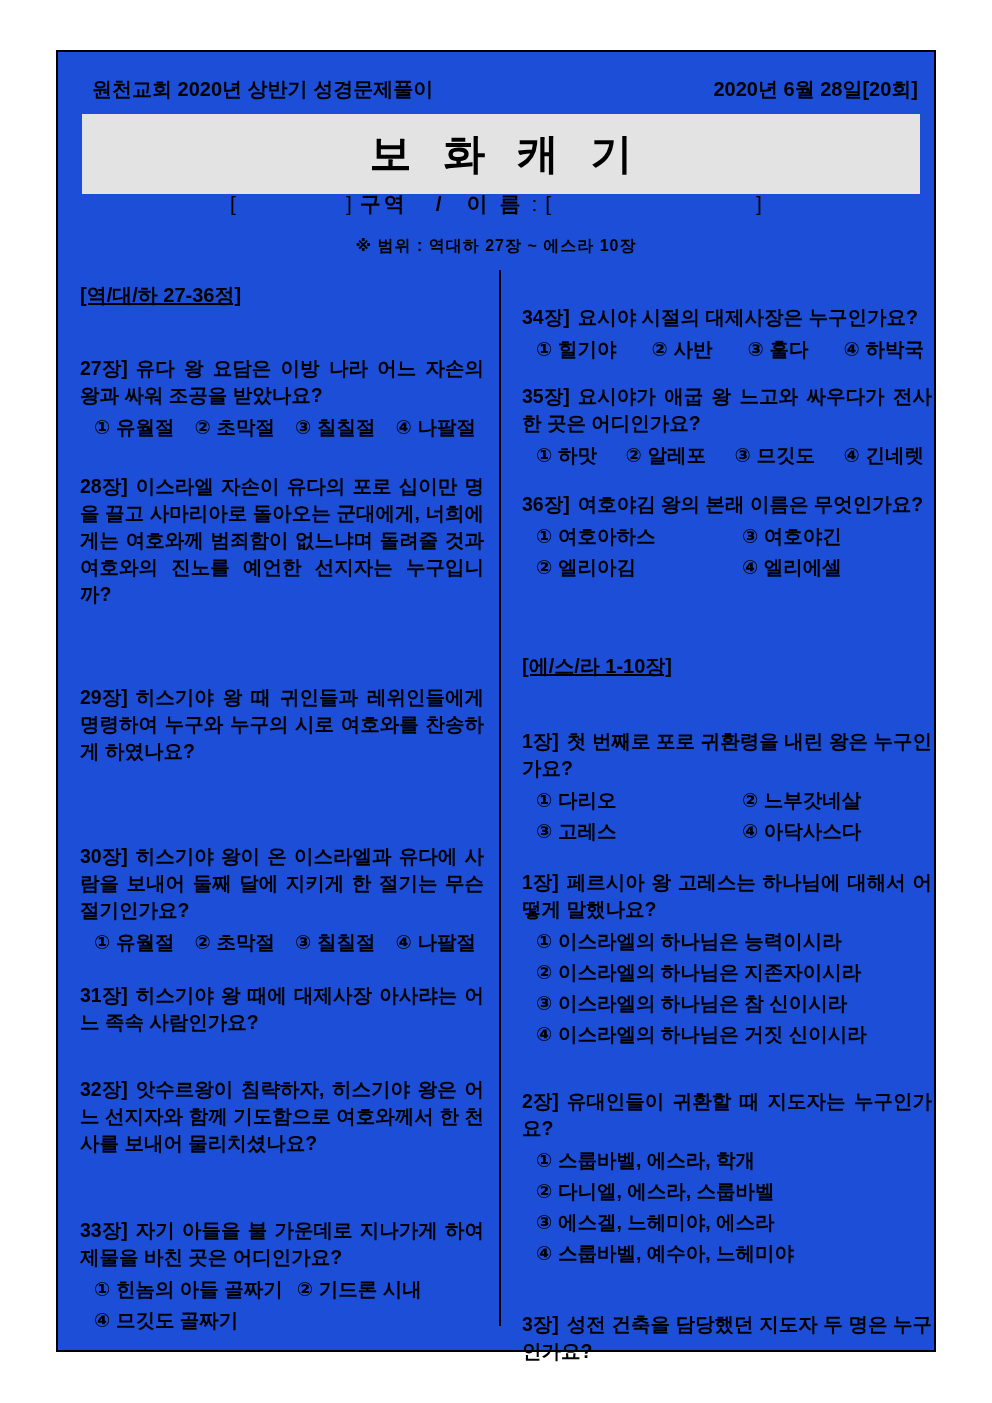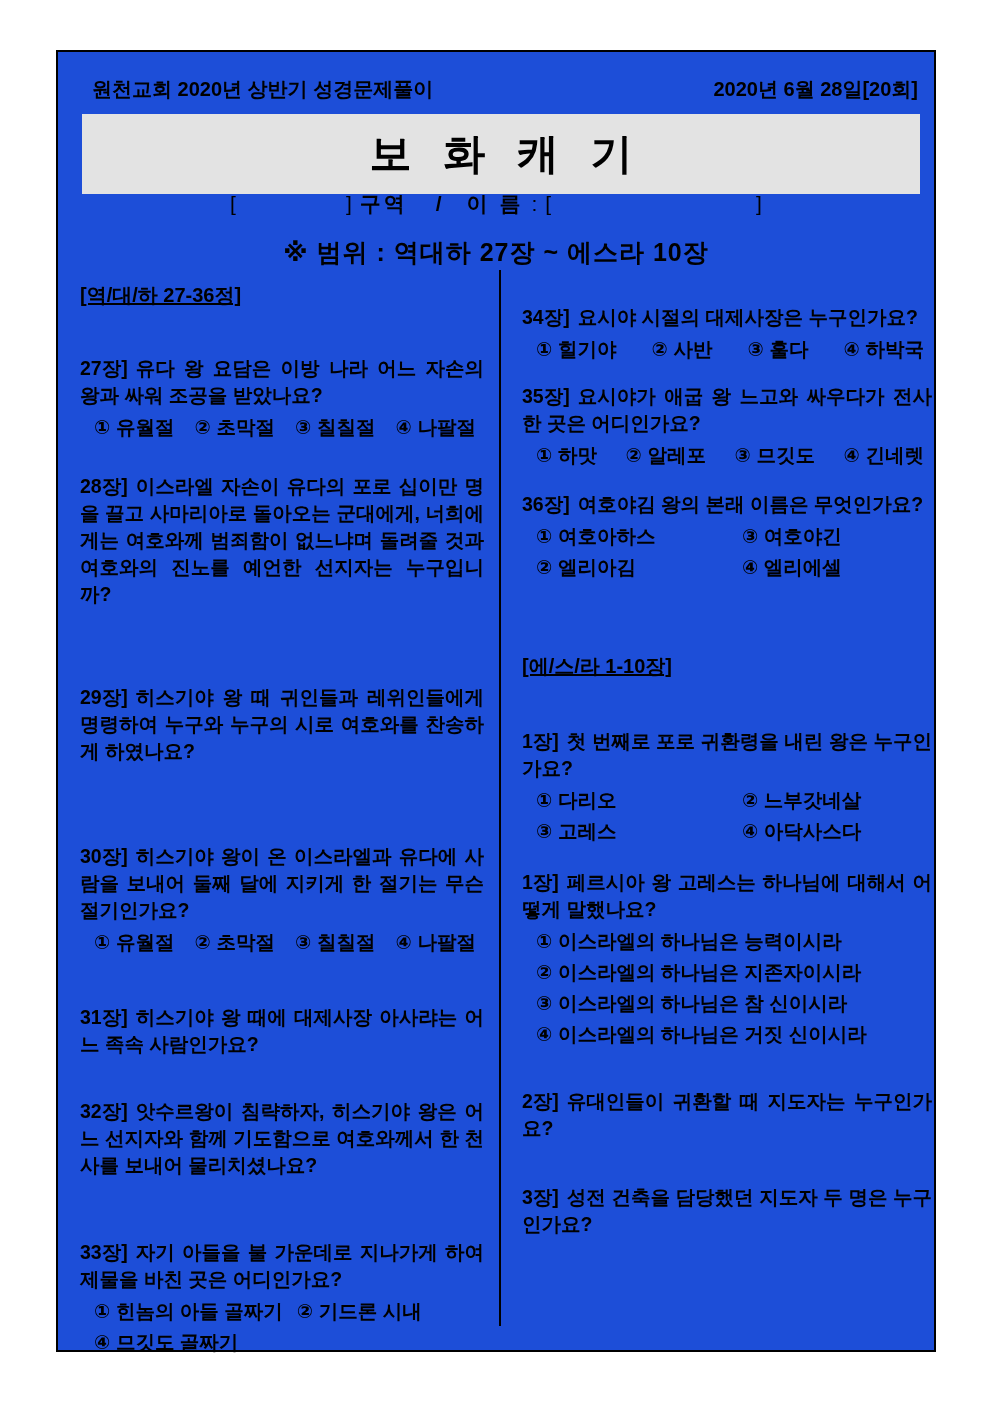--- a/index.html
+++ b/index.html
@@ -33,21 +33,21 @@
     font-size: 21px;
   }
   .info-row .bold { font-weight: bold; letter-spacing: 3px; }
   .gap-district { display: inline-block; width: 110px; }
   .gap-name     { display: inline-block; width: 205px; }
   .gap-a { display: inline-block; width: 28px; }
   .gap-b { display: inline-block; width: 22px; }
   .gap-c { display: inline-block; width: 8px; }
   .range-row {
     position: absolute; top: 184px; left: 0; width: 100%;
-    text-align: center; font-size: 25px; font-weight: bold; letter-spacing: 1px;
+    text-align: center; font-size: 16px; font-weight: bold; letter-spacing: 1px;
   }
   .divider {
     position: absolute; left: 441px; top: 218px; width: 2px; height: 1056px;
     background: #000;
   }
   .col {
     position: absolute; top: 230px;
     font-size: 19.5px; font-weight: bold; line-height: 27px;
   }
   .col-left  { left: 22px;  width: 404px; }
@@ -115,21 +115,21 @@
     </div>
 
     <div class="q" style="margin-bottom:76px">
       <p class="q-text"><span class="q-label">28장]</span><span>이스라엘 자손이 유다의 포로 십이만 명을 끌고 사마리아로 돌아오는 군대에게, 너희에게는 여호와께 범죄함이 없느냐며 돌려줄 것과 여호와의 진노를 예언한 선지자는 누구입니까?</span></p>
     </div>
 
     <div class="q" style="margin-bottom:78px">
       <p class="q-text"><span class="q-label">29장]</span><span>히스기야 왕 때 귀인들과 레위인들에게 명령하여 누구와 누구의 시로 여호와를 찬송하게 하였나요?</span></p>
     </div>
 
-    <div class="q" style="margin-bottom:46px">
+    <div class="q" style="margin-bottom:24px">
       <p class="q-text"><span class="q-label">30장]</span><span>히스기야 왕이 온 이스라엘과 유다에 사람을 보내어 둘째 달에 지키게 한 절기는 무슨 절기인가요?</span></p>
       <div class="opts opts-row">
         <span>① 유월절</span>
         <span>② 초막절</span>
         <span>③ 칠칠절</span>
         <span>④ 나팔절</span>
       </div>
     </div>
 
     <div class="q" style="margin-bottom:40px">
@@ -201,20 +201,26 @@
       <div class="opts opts-list">
         <span>① 이스라엘의 하나님은 능력이시라</span>
         <span>② 이스라엘의 하나님은 지존자이시라</span>
         <span>③ 이스라엘의 하나님은 참 신이시라</span>
         <span>④ 이스라엘의 하나님은 거짓 신이시라</span>
       </div>
     </div>
 
     <div class="q" style="margin-bottom:42px">
       <p class="q-text"><span class="q-label">2장]</span><span>유대인들이 귀환할 때 지도자는 누구인가요?</span></p>
+      <div class="opts opts-list">
+        <span>① 스룹바벨, 에스라, 학개</span>
+        <span>② 다니엘, 에스라, 스룹바벨</span>
+        <span>③ 에스겔, 느헤미야, 에스라</span>
+        <span>④ 스룹바벨, 예수아, 느헤미야</span>
+      </div>
     </div>
 
     <div class="q">
       <p class="q-text"><span class="q-label">3장]</span><span>성전 건축을 담당했던 지도자 두 명은 누구인가요?</span></p>
     </div>
 
   </div>
 
 </div>
 

